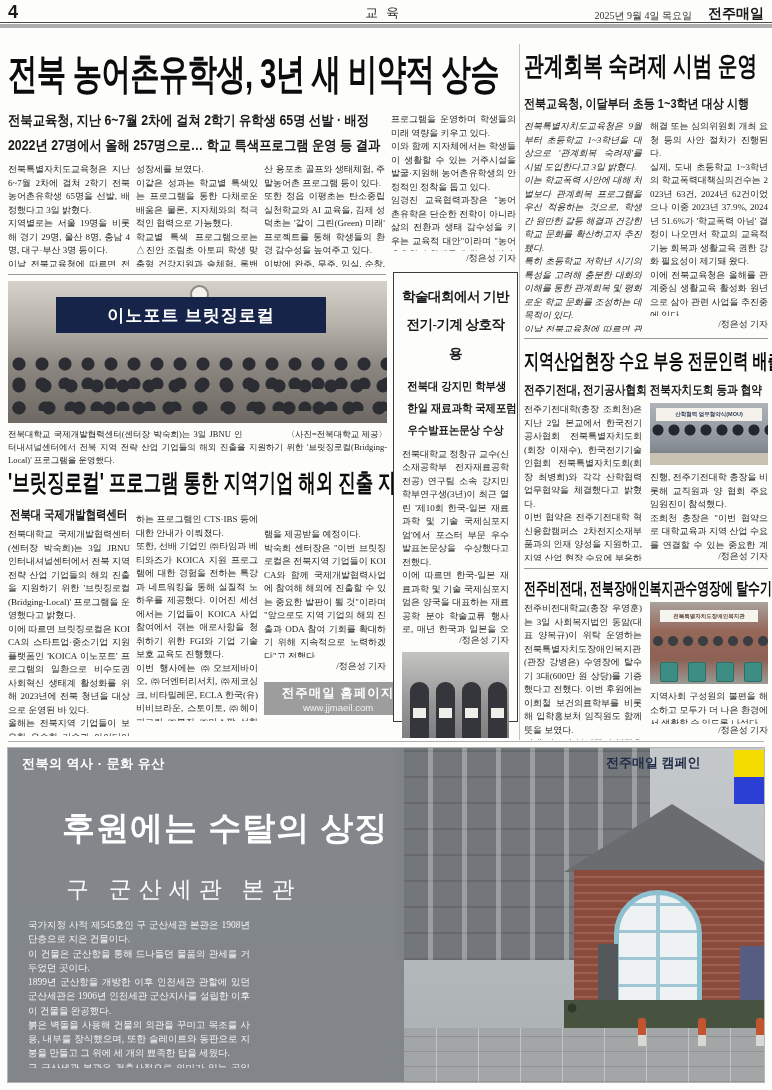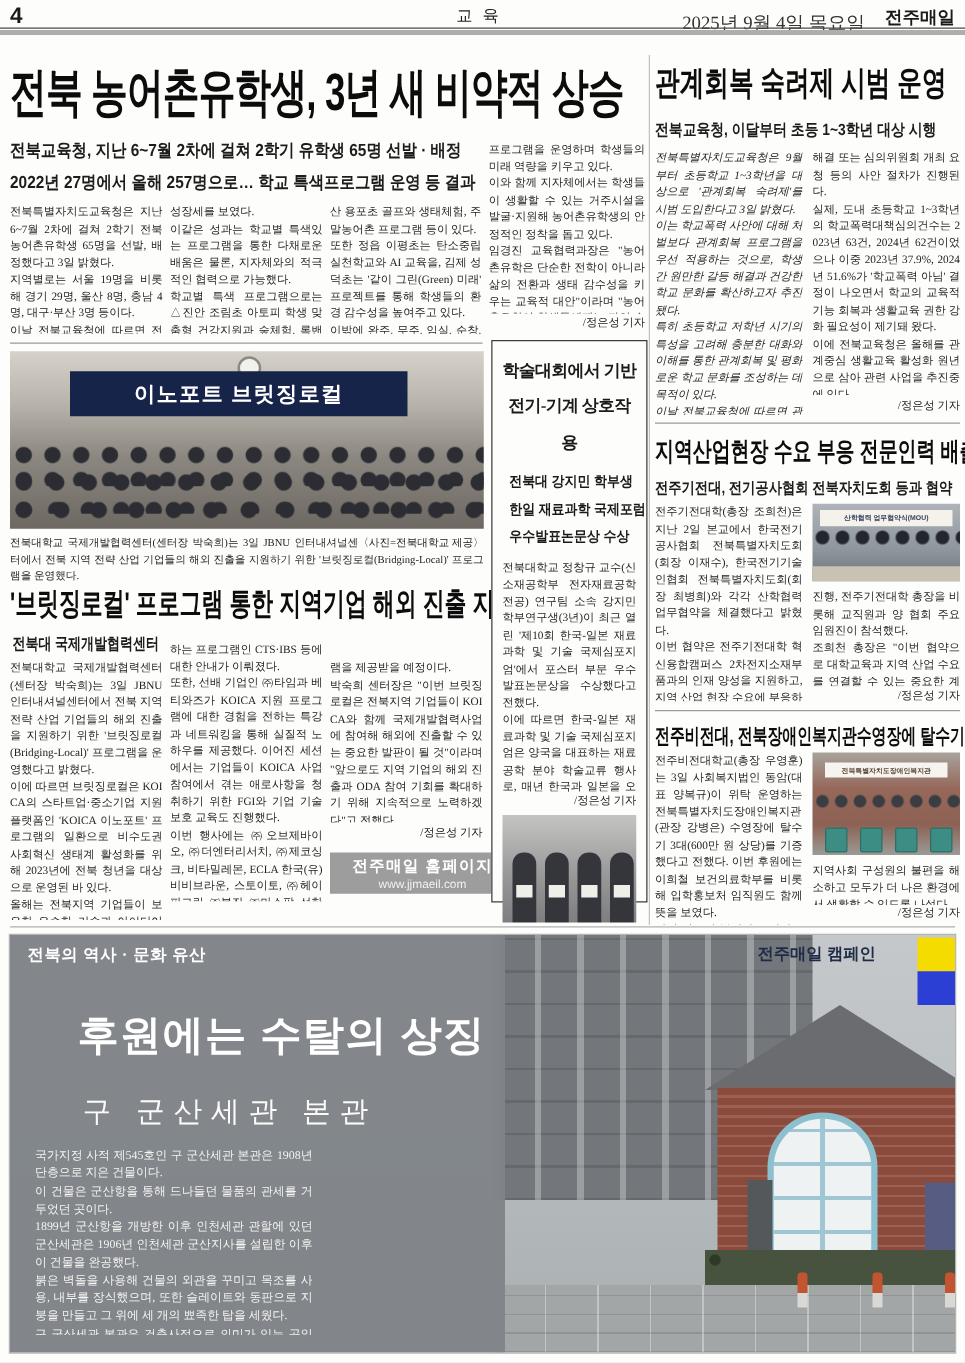--- a/index.html
+++ b/index.html
@@ -10,37 +10,37 @@
           overflow:hidden; word-break:break-all; color:#222; }
   .headline { font-family:"Liberation Sans", sans-serif; font-weight:800; color:#0c0c0c;
               white-space:nowrap; transform-origin:left center; letter-spacing:-1px; }
   .subhead { font-family:"Liberation Sans", sans-serif; font-weight:700; color:#1c1c1c;
              white-space:nowrap; transform-origin:left center; }
   .byline { font-size:9px; text-align:right; color:#222; }
   .rule { background:#9a9a9a; }
   
   .hdr-num { font-family:"Liberation Sans", sans-serif; font-weight:700; font-size:18px; }
   .hdr-section { font-family:"Liberation Sans", sans-serif; font-weight:400; font-size:13px; letter-spacing:8px; }
-  .hdr-date { font-size:15px; color:#333;text-align:center; }
+  .hdr-date { font-size:10px; color:#333;text-align:center; }
   .hdr-masthead { font-family:"Liberation Sans", sans-serif; font-weight:800; font-size:14px; }
   
   .lead-photo { background:linear-gradient(180deg,#d6d2c9 0%,#b7b2aa 30%,#8b8780 60%,#6d6962 100%); overflow:hidden; }
   .lead-banner { position:absolute; left:48px; top:16px; width:270px; height:36px; background:#16244a;
                  color:#fff; font-family:"Liberation Sans", sans-serif; font-weight:800; font-size:17px;
                  display:flex; align-items:center; justify-content:center; letter-spacing:1px; }
   .lead-banner2 { position:absolute; left:96px; top:58px; width:180px; height:22px; background:#1b2c58;
                   color:#fff; font-family:"Liberation Sans", sans-serif; font-weight:700; font-size:10px;
                   display:flex; align-items:center; justify-content:center; }
   .clock { position:absolute; top:4px; left:182px; width:15px; height:15px; border-radius:50%;
            background:#f2f1ec; border:2px solid #8a8a85; }
   .crowd { position:absolute; left:0; right:0; height:34px;
            background-image:radial-gradient(circle at 11px 9px, #2c2c33 0 6px, rgba(0,0,0,0) 7px);
            background-size:23px 20px; }
   .caption { font-size:8.5px; line-height:1.55; text-align:justify; color:#222; }
-  .credit { float:right; }
+  .credit { float:right;padding-left:44px; }
   
   .marine-box { border:1px solid #3c3c3c; background:#fdfdfb; box-sizing:border-box; padding:10px 8px 6px; }
   .box-title { font-weight:700; font-size:13.5px; text-align:center; line-height:2.1; letter-spacing:-0.5px; }
   .box-sub { font-family:"Liberation Sans", sans-serif; font-weight:700; font-size:11.5px; text-align:center;
              line-height:1.9; transform:scaleX(.9); transform-origin:center; white-space:nowrap; }
   .marine-photo { position:relative; margin-top:5px; height:86px;
                   background:linear-gradient(180deg,#c4c4c2,#99999a 55%,#7e7e80); overflow:hidden; }
   .figure { position:absolute; bottom:0; width:19px; height:56px; background:#35353c; border-radius:9px 9px 0 0; }
   .figure::after { content:""; position:absolute; left:3px; top:26px; width:13px; height:10px; background:#efefe9; }
   

